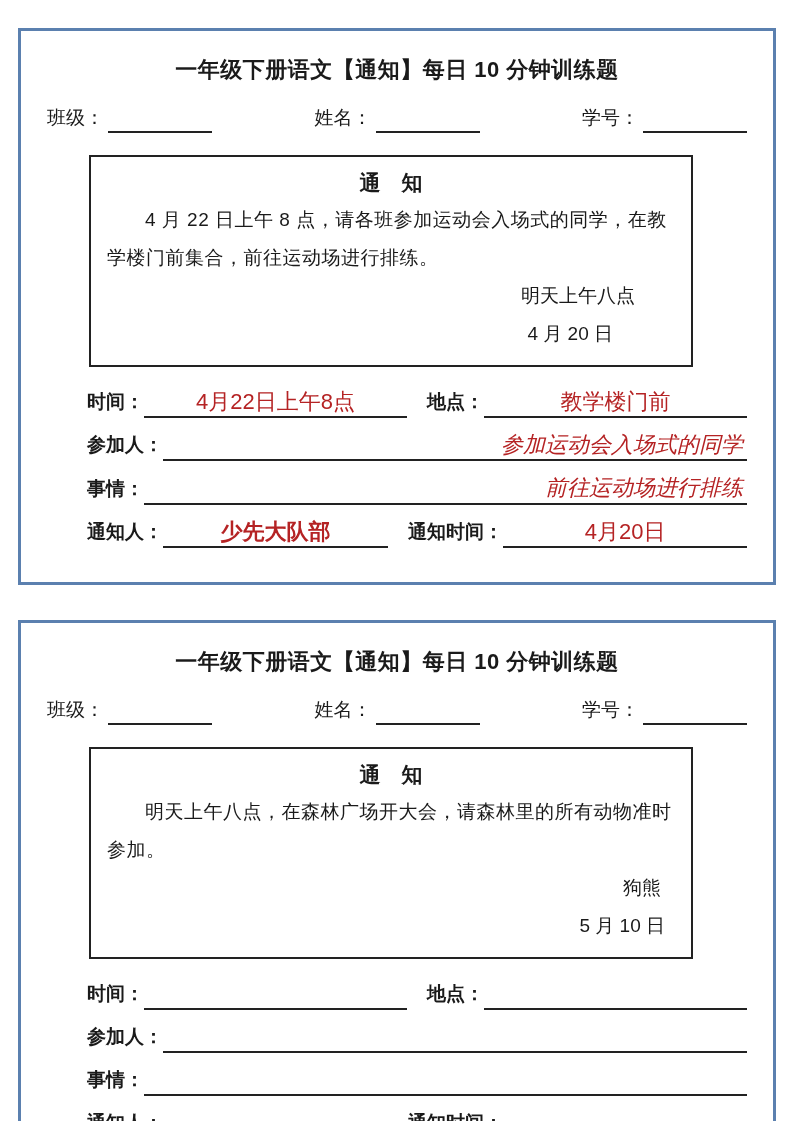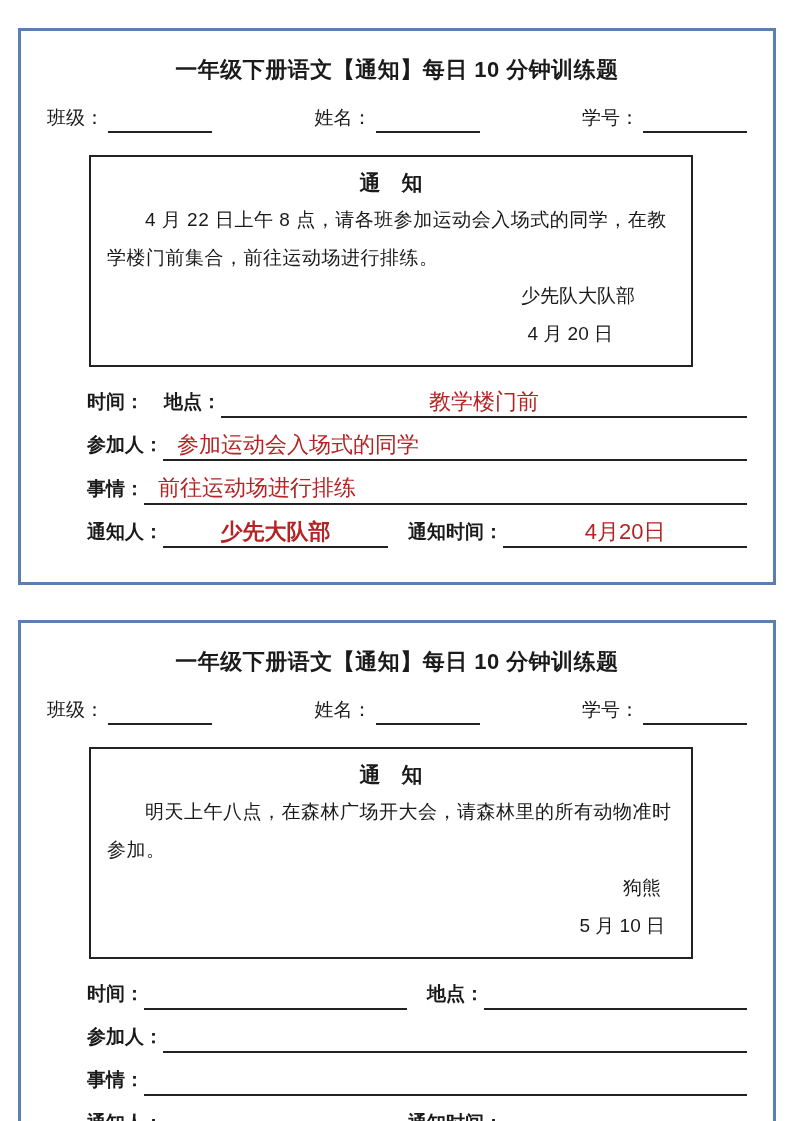--- a/index.html
+++ b/index.html
@@ -100,21 +100,21 @@
     border-bottom: 2px solid #222222;
     min-height: 28px;
     font-size: 22px;
     line-height: 1.2;
     color: var(--answer-red);
     text-align: center;
     padding: 0 4px 1px 4px;
     overflow: hidden;
     white-space: nowrap;
   }
-  .fill.long { text-align: left; padding-left: 14px; }
+  .fill.long { text-align: right; padding-left: 14px; font-style: italic; }
   .fill.narrow { flex: 0.92; font-weight: bold; }
 </style>
 </head>
 <body>
 
 <div class="page">
 
   <section class="card card-1">
     <h1 class="card-title">一年级下册语文【通知】每日 10 分钟训练题</h1>
 
@@ -129,27 +129,28 @@
       </div>
       <div class="student-field">
         <span class="s-label">学号：</span>
         <span class="s-blank"></span>
       </div>
     </div>
 
     <div class="notice-box">
       <div class="notice-heading">通　知</div>
       <p class="notice-body">4 月 22 日上午 8 点，请各班参加运动会入场式的同学，在教学楼门前集合，前往运动场进行排练。</p>
-      <div class="notice-signer">少先队大队部</div>
+      <div class="notice-signer">明天上午八点</div>
       <div class="notice-date">4 月 20 日</div>
     </div>
 
     <div class="fields">
       <div class="field-row">
         <span class="f-label">时间：</span>
+        <span class="fill">4月22日上午8点</span>
         <span class="f-label second">地点：</span>
         <span class="fill">教学楼门前</span>
       </div>
       <div class="field-row">
         <span class="f-label">参加人：</span>
         <span class="fill long">参加运动会入场式的同学</span>
       </div>
       <div class="field-row">
         <span class="f-label">事情：</span>
         <span class="fill long">前往运动场进行排练</span>

